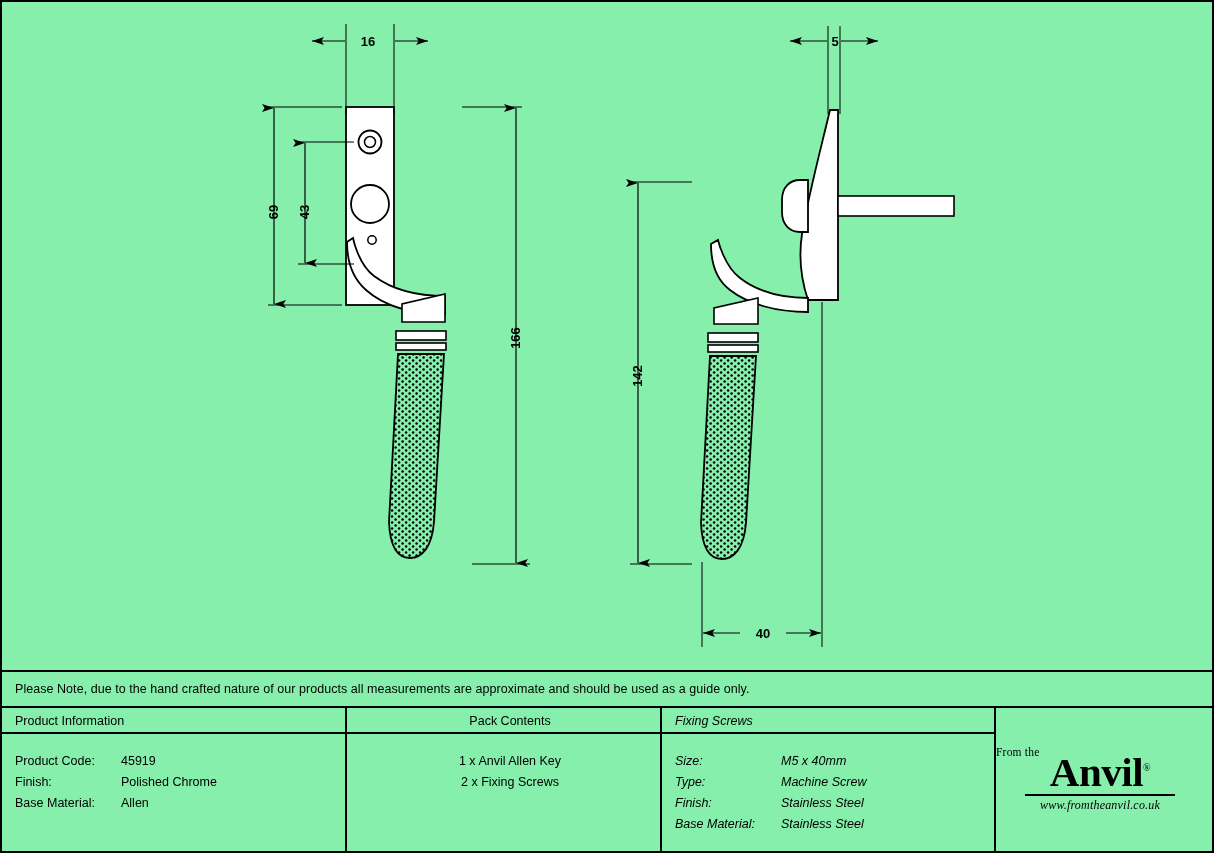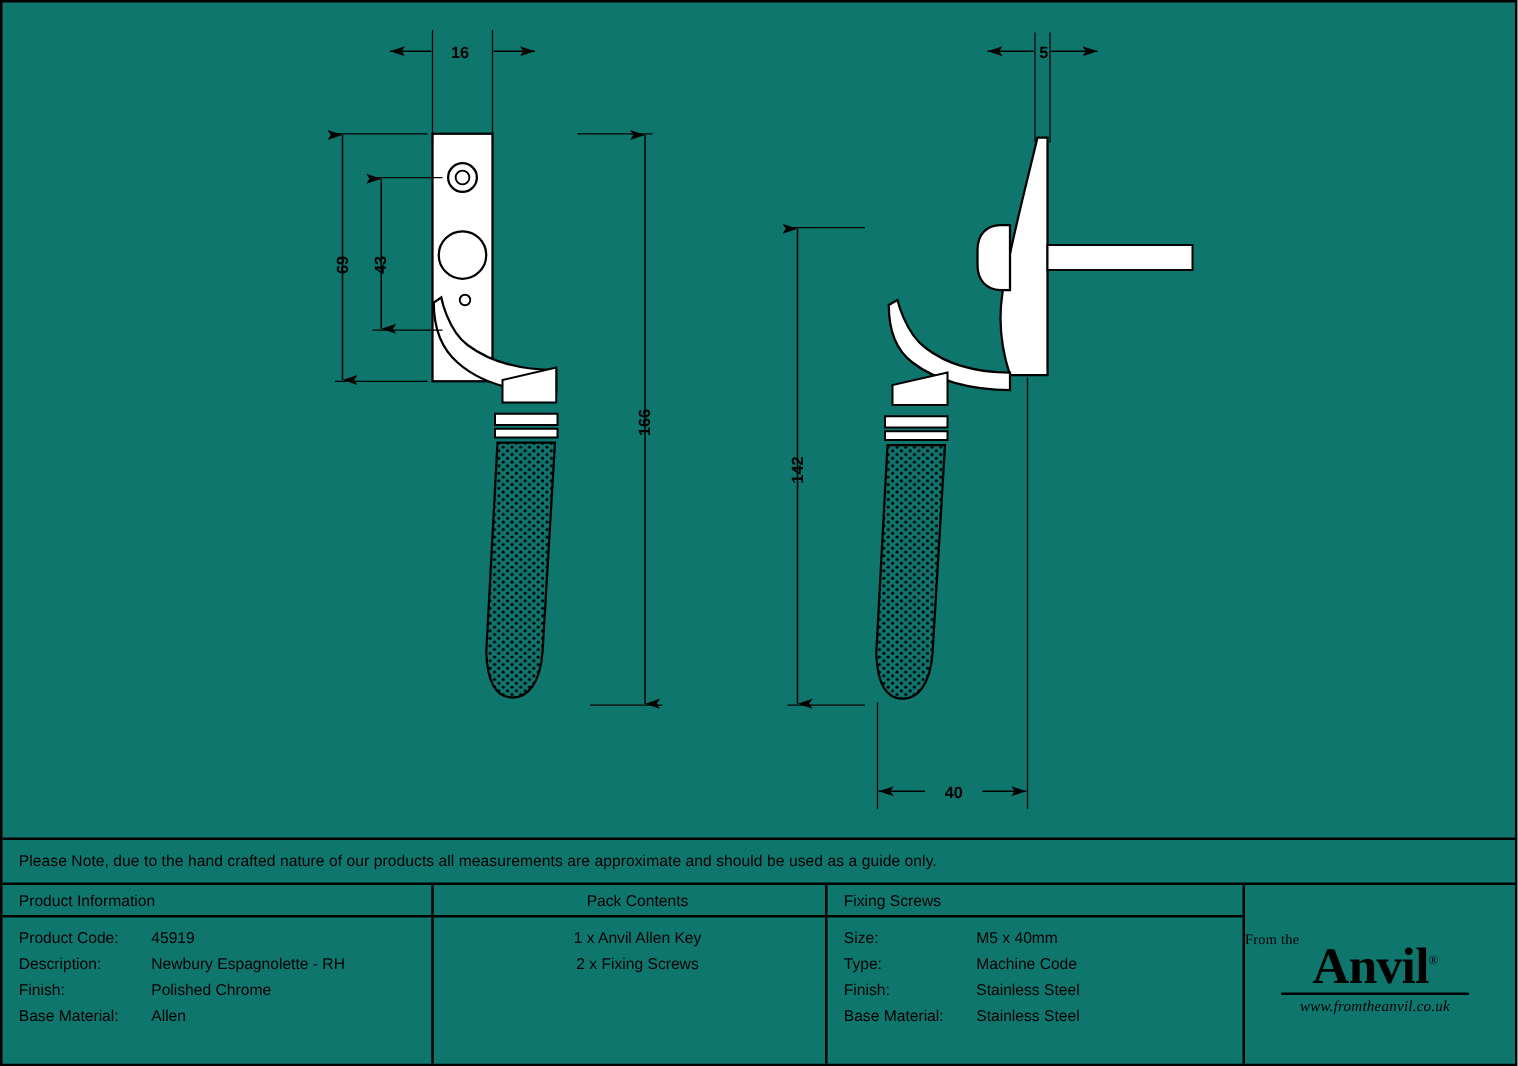--- a/index.html
+++ b/index.html
@@ -10,21 +10,21 @@
   body {
     font-family: "Liberation Sans", sans-serif;
     color: #000000;
   }
   #sheet {
     position: relative;
     width: 1214px;
     height: 853px;
     box-sizing: border-box;
     border: 2px solid #000;
-    background: #0f766e;
+    background: #86efac;
     overflow: hidden;
   }
   
   #drawing {
     position: absolute;
     left: 0; top: 0;
     width: 1210px;
     height: 668px;
   }
   #drawing svg { display: block; }
@@ -58,33 +58,33 @@
     box-sizing: border-box;
     display: flex;
   }
   .col {
     box-sizing: border-box;
     height: 100%;
     position: relative;
   }
   .col.c1 { width: 345px; border-right: 2px solid #000; }
   .col.c2 { width: 315px; border-right: 2px solid #000; text-align: center; }
-  .col.c3 { width: 334px; border-right: 2px solid #000; }
+  .col.c3 { width: 334px; border-right: 2px solid #000; font-style: italic; }
   .col.c4 { width: 208px; }
 
   .col-head {
     height: 26px;
     line-height: 26px;
     font-size: 12.5px;
     padding-left: 13px;
     border-bottom: 2px solid #000;
     box-sizing: border-box;
   }
   .col-body {
-    padding: 6px 0 0 13px;
+    padding: 17px 0 0 13px;
     font-size: 12.5px;
   }
   .kv {
     display: flex;
     line-height: 21px;
   }
   .kv .k { width: 106px; flex: none; }
   .kv .v { }
   .plain-line { line-height: 21px; }
 
@@ -245,24 +245,20 @@
   <div id="info-table">
 
     <div class="col c1">
       <div class="col-head">Product Information</div>
       <div class="col-body">
         <div class="kv">
           <span class="k">Product Code:</span>
           <span class="v">45919</span>
         </div>
         <div class="kv">
-          <span class="k">Description:</span>
-          <span class="v">Newbury Espagnolette - RH</span>
-        </div>
-        <div class="kv">
           <span class="k">Finish:</span>
           <span class="v">Polished Chrome</span>
         </div>
         <div class="kv">
           <span class="k">Base Material:</span>
           <span class="v">Allen</span>
         </div>
       </div>
     </div>
 
@@ -276,21 +272,21 @@
 
     <div class="col c3">
       <div class="col-head">Fixing Screws</div>
       <div class="col-body">
         <div class="kv">
           <span class="k">Size:</span>
           <span class="v">M5 x 40mm</span>
         </div>
         <div class="kv">
           <span class="k">Type:</span>
-          <span class="v">Machine Code</span>
+          <span class="v">Machine Screw</span>
         </div>
         <div class="kv">
           <span class="k">Finish:</span>
           <span class="v">Stainless Steel</span>
         </div>
         <div class="kv">
           <span class="k">Base Material:</span>
           <span class="v">Stainless Steel</span>
         </div>
       </div>

